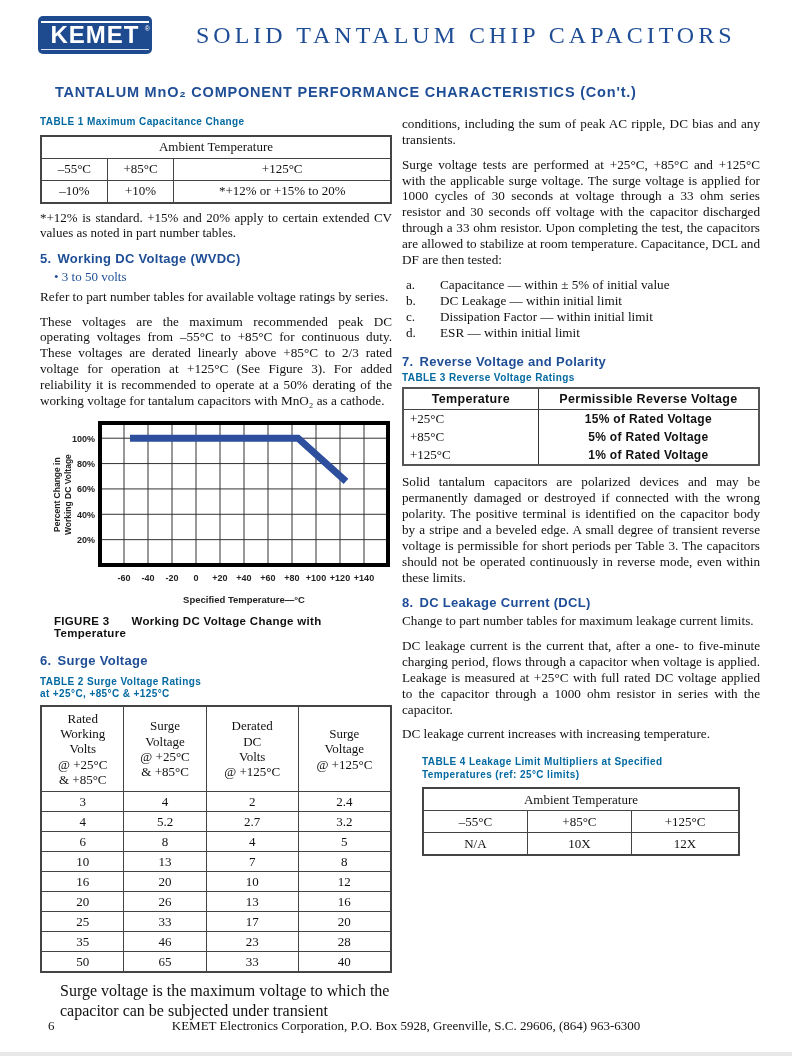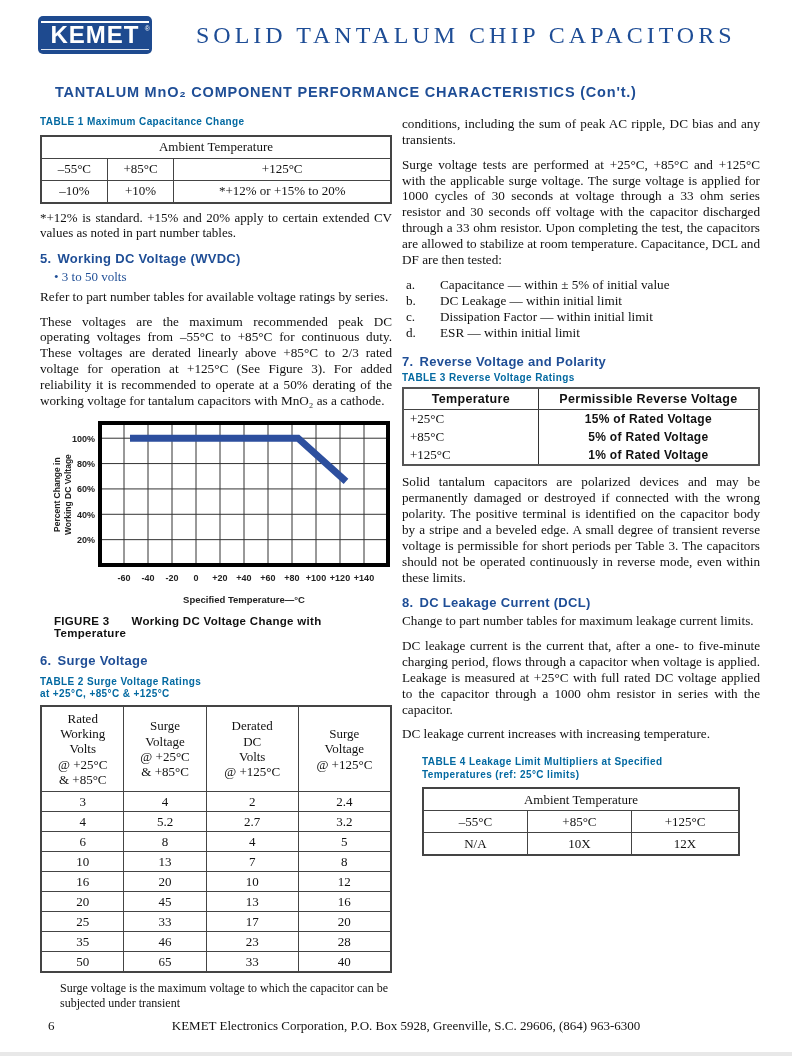--- a/index.html
+++ b/index.html
@@ -55,21 +55,21 @@
         font-size:8.5px;line-height:1.25;color:#222;}
   .tick{font-family:"Liberation Sans",sans-serif;font-weight:bold;font-size:9px;fill:#222;}
   .xlab{margin:0 0 0 60px;width:288px;text-align:center;font-family:"Liberation Sans",sans-serif;
         font-weight:bold;font-size:9.5px;color:#222;}
   .caption{font-family:Liberation Sans, sans-serif;font-weight:bold;font-size:11.5px;
            margin:10px 0 0 14px;letter-spacing:.3px;}
   .caption .cap-label{margin-right:22px;}
   
   .list-row{font-size:13.2px;line-height:1.22;display:flex;}
   .li-label{width:34px;flex:none;padding-left:4px;}
-  .note{font-size:12px;line-height:1.25;margin:6px 0 0 20px;text-align:left;}
+  .note{font-size:16px;line-height:1.25;margin:6px 0 0 20px;text-align:left;}
   .t4wrap{width:318px;margin:14px auto 0 auto;}
   .t2titlewrap{margin-top:8px;}
   
   .footer{position:absolute;left:0;right:0;top:1018px;font-size:13px;}
   .pgnum{position:absolute;left:48px;}
   .foot-text{text-align:center;}
 </style>
 </head>
 <body>
 
@@ -219,21 +219,21 @@
             <td>8</td>
           </tr>
       <tr>
             <td>16</td>
             <td>20</td>
             <td>10</td>
             <td>12</td>
           </tr>
       <tr>
             <td>20</td>
-            <td>45</td>
+            <td>26</td>
             <td>13</td>
             <td>16</td>
           </tr>
       <tr>
             <td>25</td>
             <td>33</td>
             <td>17</td>
             <td>20</td>
           </tr>
       <tr>

